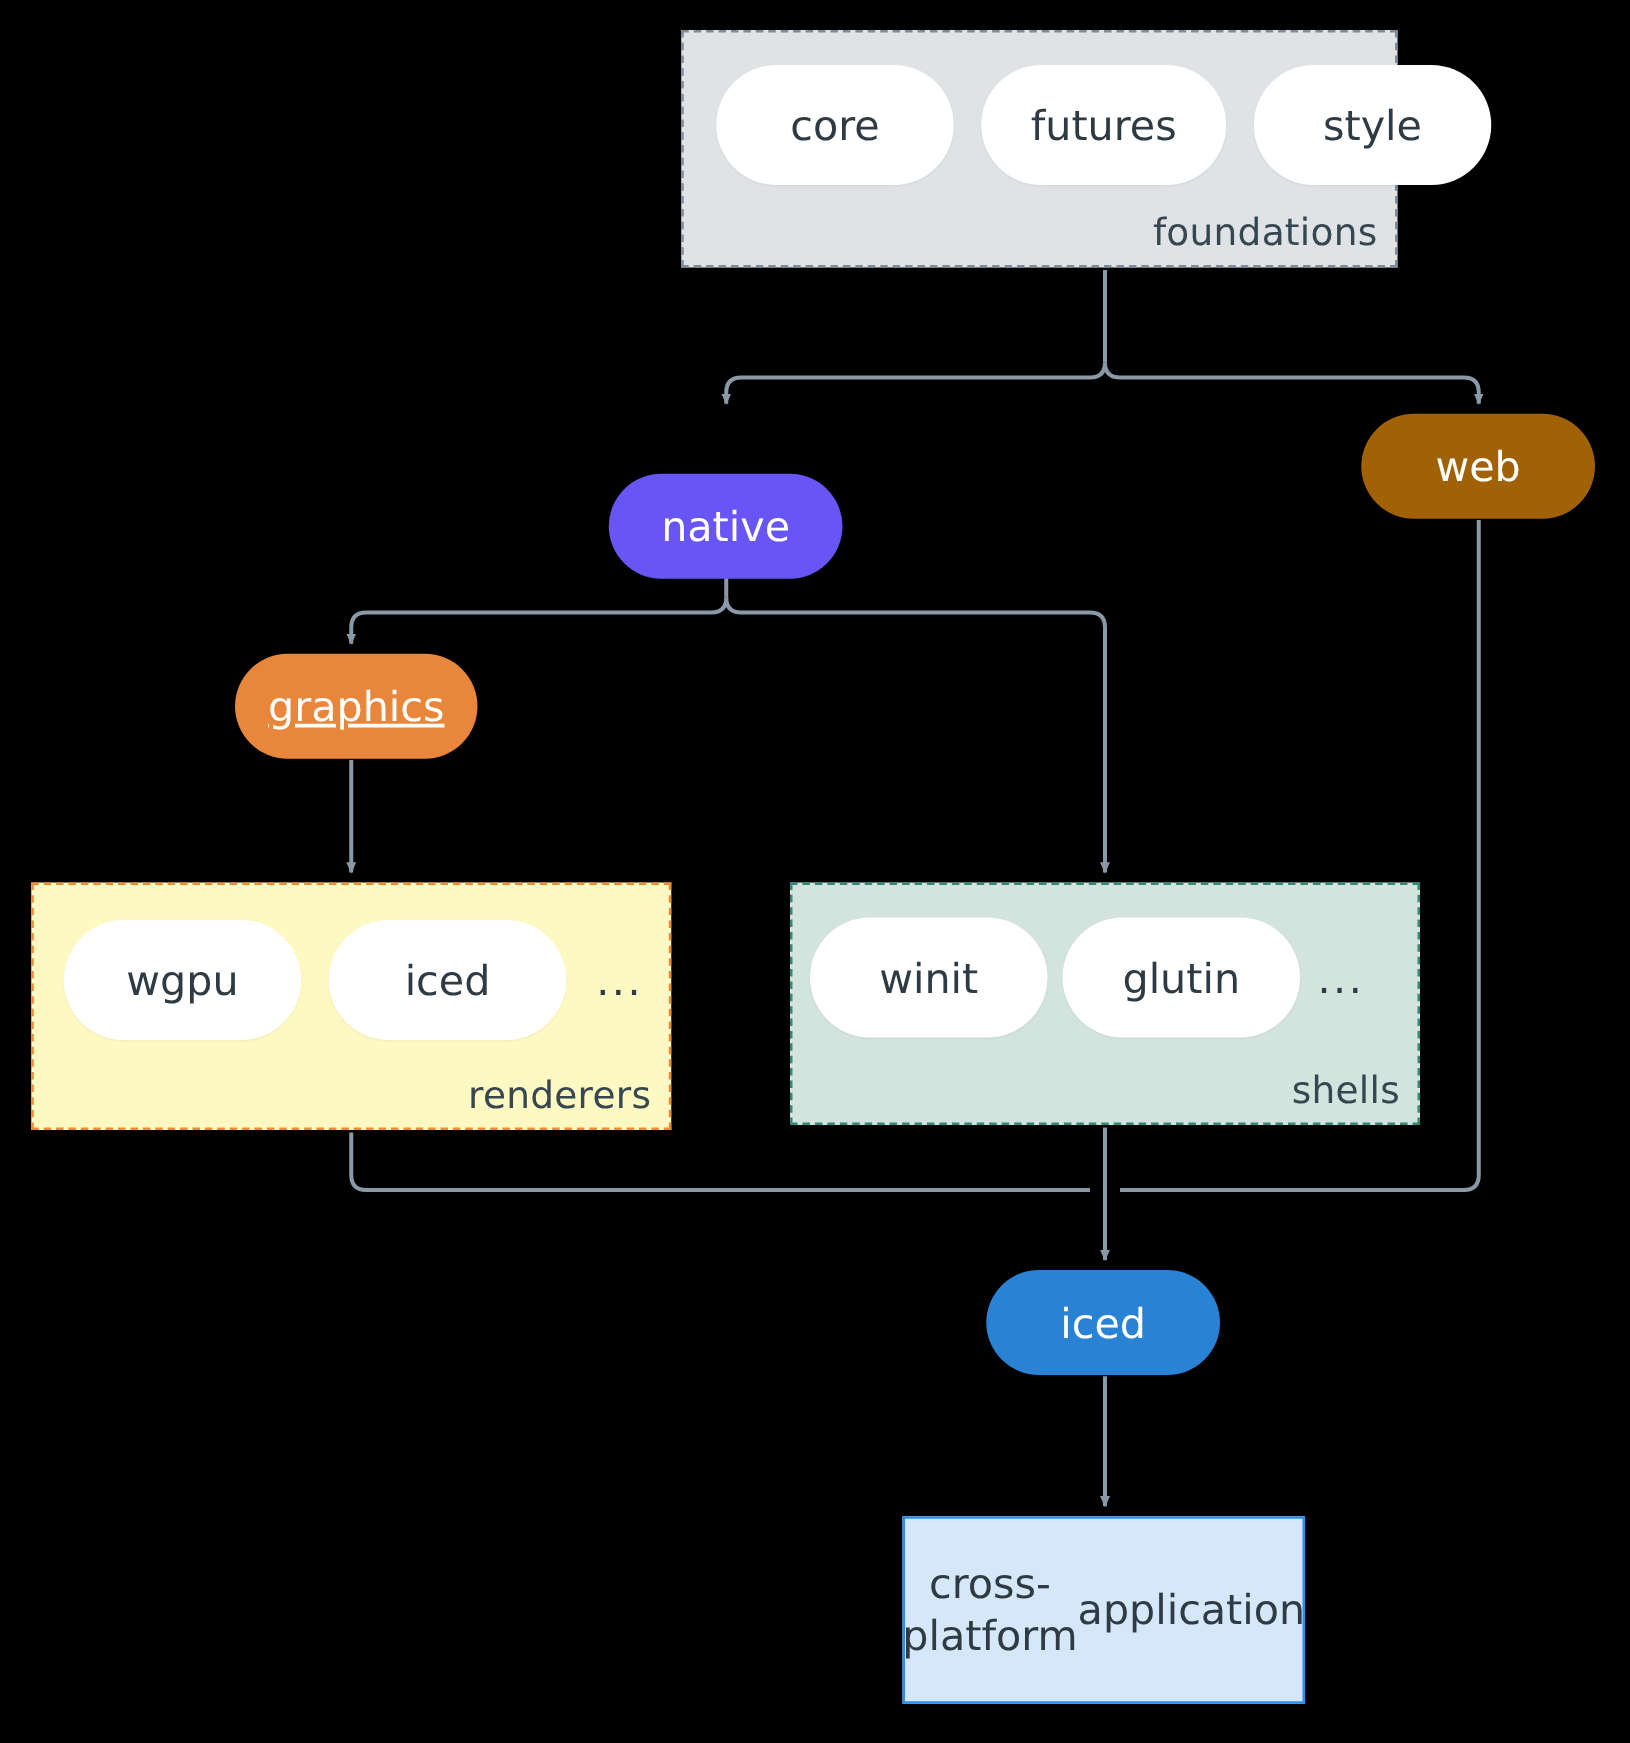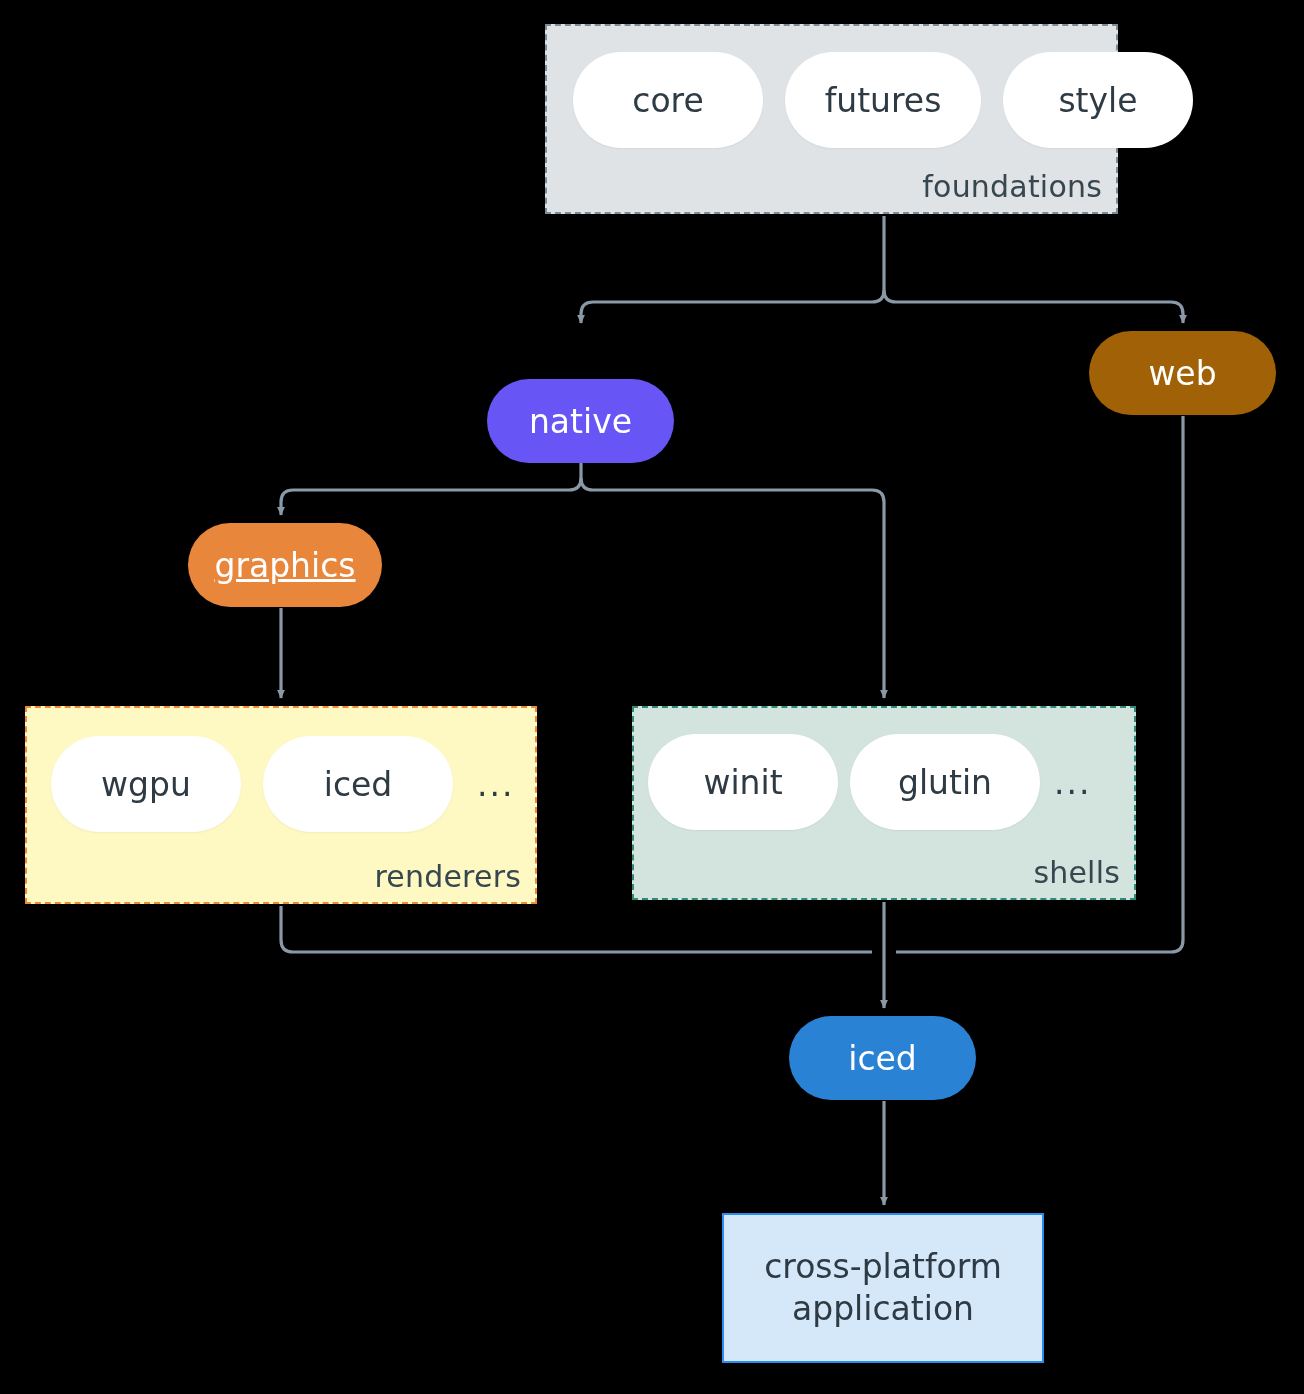--- a/index.html
+++ b/index.html
@@ -126,21 +126,21 @@
   .box-app {
     position: absolute;
     left: 722px;
     top: 1213px;
     width: 322px;
     height: 150px;
     box-sizing: border-box;
     background: #d5e8fa;
     border: 2px solid #2a8df0;
     display: flex;
-    flex-direction: column;
+    flex-direction: row;
     align-items: center;
     justify-content: center;
     font-size: 33px;
     line-height: 1.28;
     color: #2f3b44;
     text-align: center;
   }
   .box-app span { display: block; }
 </style>
 </head>

